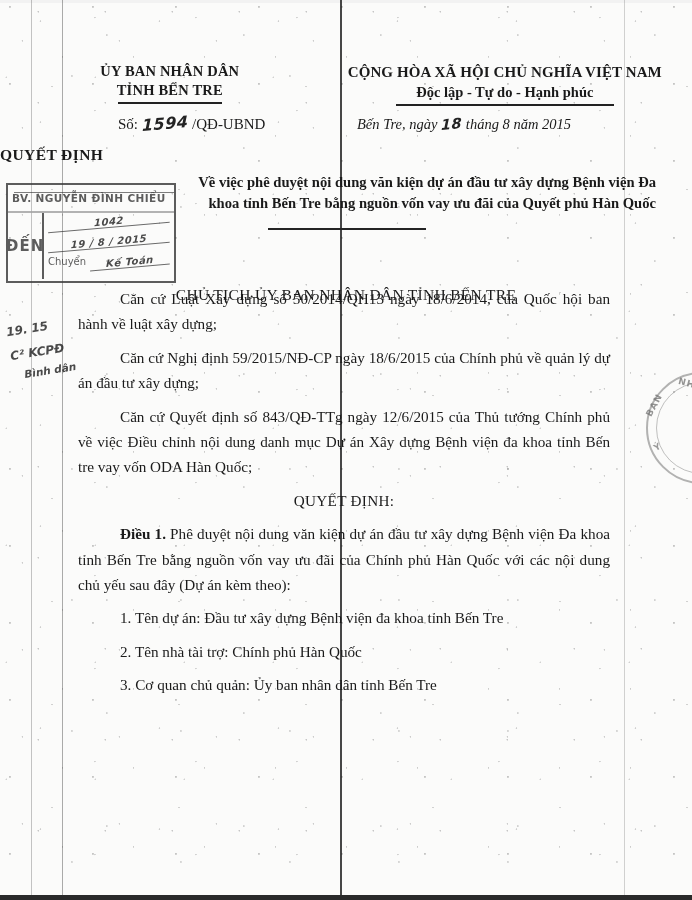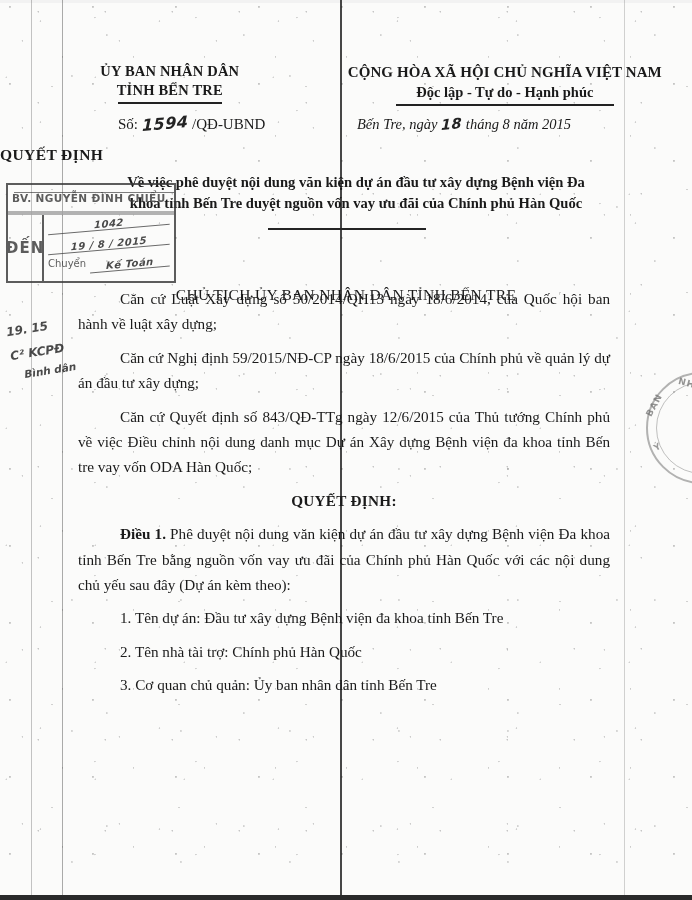--- a/index.html
+++ b/index.html
@@ -144,21 +144,21 @@
     width: 692px;
     font-weight: bold;
     font-size: 15.5px;
     letter-spacing: .4px;
   }
   .subtitle {
     position: absolute;
     top: 172px;
     left: 56px;
     width: 600px;
-    text-align: center;
+    text-align: right;
     font-weight: bold;
     font-size: 14.6px;
     line-height: 21px;
   }
   .title-rule {
     position: absolute;
     top: 228px;
     left: 268px;
     width: 158px;
     height: 1.6px;
@@ -185,21 +185,21 @@
     font-size: 15.2px;
     line-height: 25.4px;
     text-align: justify;
   }
   .body p {
     margin: 0 0 8px 0;
     text-indent: 42px;
   }
   .center-head {
     text-align: center;
-    font-weight: bold;
+    font-weight: normal;
     text-indent: 0 !important;
     letter-spacing: .3px;
     margin: 10px 0 8px 0;
   }
   .item {
     text-indent: 42px;
     margin: 0 0 8px 0;
   }
   b.dieu { font-weight: bold; }
 
@@ -210,21 +210,21 @@
     left: 6px;
     width: 166px;
     height: 96px;
     border: 2px solid #3a3a3a;
     font-family: "DejaVu Sans", sans-serif;
     color: #3a3a3a;
     opacity: .82;
   }
   .stamp .srow-top {
     height: 26px;
-    border-bottom: 4px solid #a3a3a3;
+    border-bottom: 2px solid #a3a3a3;
     display: flex;
     align-items: center;
     padding-left: 4px;
     font-size: 10.5px;
     font-weight: bold;
     letter-spacing: .4px;
     white-space: nowrap;
     overflow: hidden;
   }
   .stamp .sbody {
@@ -374,21 +374,21 @@
     <span class="hw">18</span>
     <span>tháng</span>
     <span>8</span>
     <span>năm</span>
     <span>2015</span>
   </div>
 
   <div class="title">QUYẾT ĐỊNH</div>
   <div class="subtitle">
     <div>Về việc phê duyệt nội dung văn kiện dự án đầu tư xây dựng Bệnh viện Đa</div>
-    <div>khoa tỉnh Bến Tre duyệt nguồn vốn vay ưu đãi của Chính phủ Hàn Quốc</div>
+    <div>khoa tỉnh Bến Tre bằng nguồn vốn vay ưu đãi của Quyết phủ Hàn Quốc</div>
   </div>
   <div class="title-rule"></div>
   <div class="authority">CHỦ TỊCH ỦY BAN NHÂN DÂN TỈNH BẾN TRE</div>
 
   <div class="body">
     <p>Căn cứ Luật Xây dựng số 50/2014/QH13 ngày 18/6/2014, của Quốc hội ban hành về luật xây dựng;</p>
     <p>Căn cứ Nghị định 59/2015/NĐ-CP ngày 18/6/2015 của Chính phủ về quản lý dự án đầu tư xây dựng;</p>
     <p>Căn cứ Quyết định số 843/QĐ-TTg ngày 12/6/2015 của Thủ tướng Chính phủ về việc Điều chỉnh nội dung danh mục Dự án Xây dựng Bệnh viện đa khoa tỉnh Bến tre vay vốn ODA Hàn Quốc;</p>
 
     <p class="center-head">QUYẾT ĐỊNH:</p>

